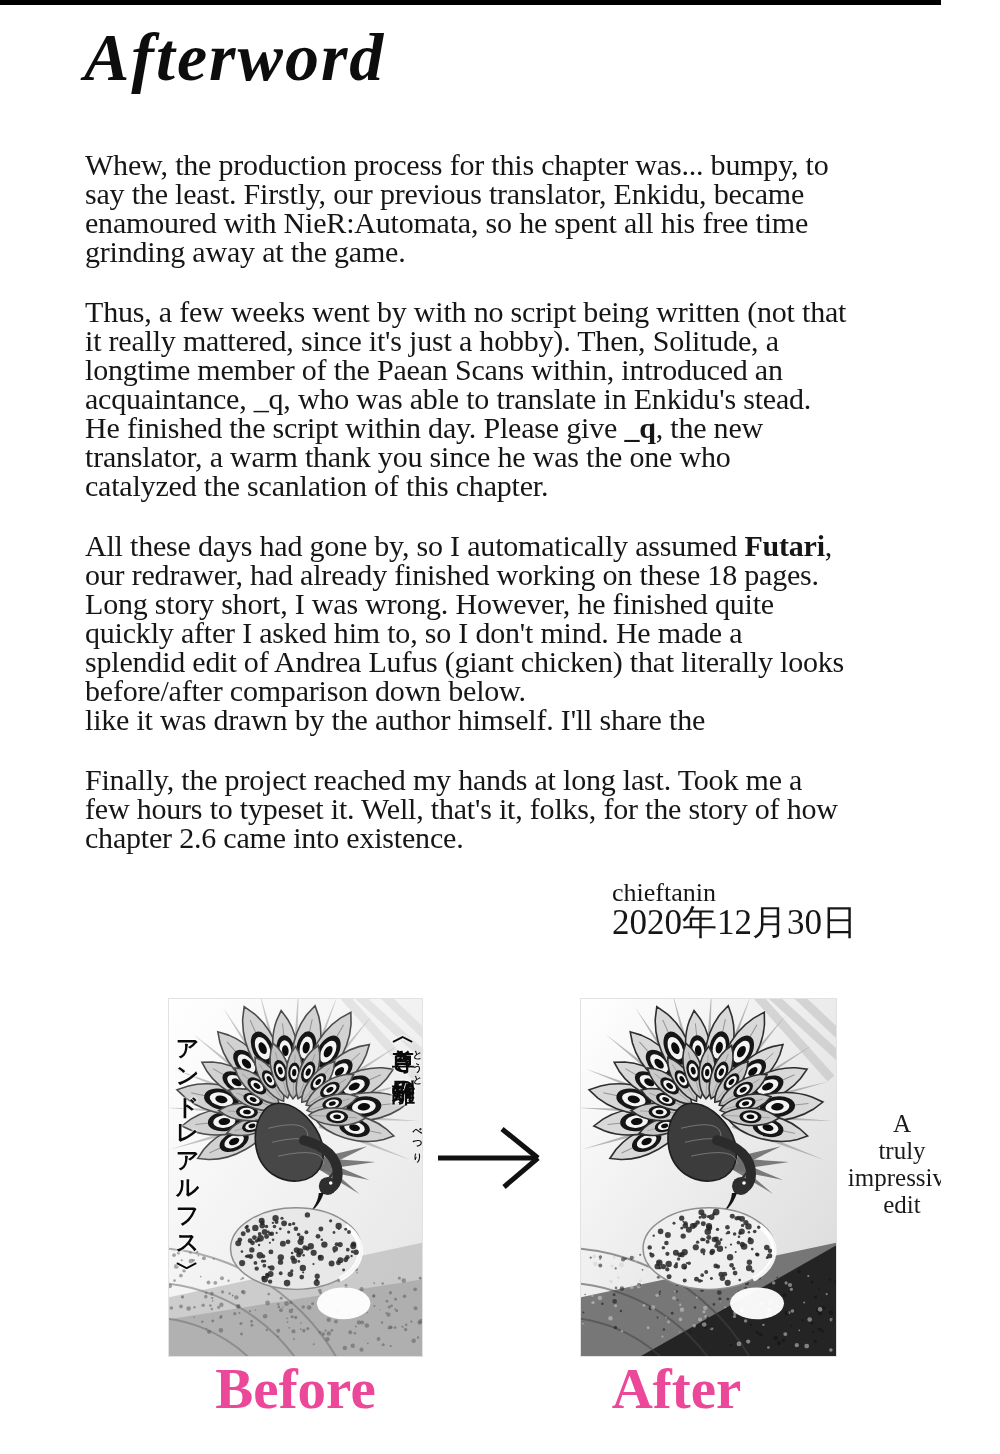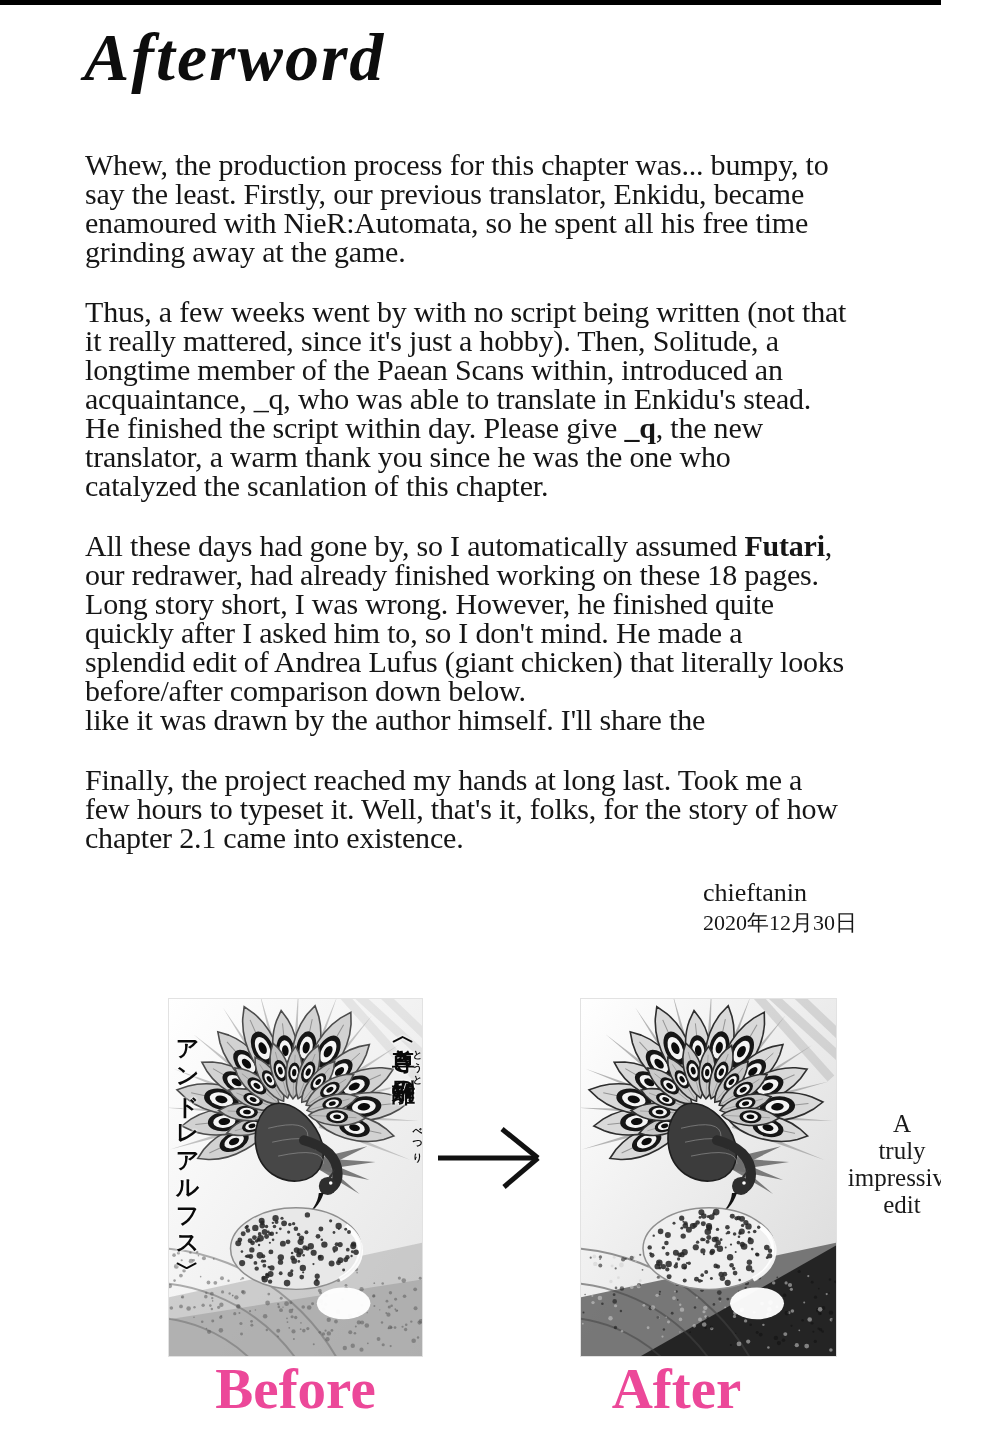--- a/index.html
+++ b/index.html
@@ -19,21 +19,21 @@
   }
   .para { margin:0 0 31px 0; }
   .para:last-child { margin-bottom:12px; }
   .line { white-space:nowrap; }
   .it { }
   .bd { font-weight:bold; }
   .signature {
     position:absolute; right:84px; top:878px; 
     font-size:26px; line-height:30px;
   }
-  .signature .date { font-size:22px; }
+  .signature .date { font-size:35px; }
   .panel {
     position:absolute; top:998px; height:359px; overflow:hidden;
     border:1px solid #e2e2e2; box-sizing:border-box; background:#fafafa;
   }
   .panel svg { display:block; width:100%; height:100%; }
   .panel-before { left:168px; width:255px; }
   .panel-after  { left:580px; width:257px; }
   .jp-col {
     position:absolute; writing-mode:vertical-rl; text-orientation:upright;
     font-family:"DejaVu Sans", sans-serif; font-weight:700; color:#0a0a0a;
@@ -91,21 +91,21 @@
         <div class="line"><span>our redrawer, had already finished working on these 18 pages.</span></div>
         <div class="line"><span>Long story short, I was wrong. However, he finished quite</span></div>
         <div class="line"><span>quickly after I asked him to, so I don't mind. He made a</span></div>
         <div class="line"><span>splendid edit of Andrea Lufus (giant chicken) that literally looks</span></div>
         <div class="line"><span>before/after comparison down below.</span></div>
         <div class="line"><span>like it was drawn by the author himself. I'll share the</span></div>
       </div>
       <div class="para">
         <div class="line"><span>Finally, the project reached my hands at long last. Took me a</span></div>
         <div class="line"><span>few hours to typeset it. Well, that's it, folks, for the story of how</span></div>
-        <div class="line"><span>chapter 2.1 came into existence.</span></div>
+        <div class="line"><span>chapter 2.6 came into existence.</span></div>
       </div>
     </div>
 
   <div class="signature">
     <div class="name">chieftanin</div>
     <div class="date">2020年12月30日</div>
   </div>
 
   <div class="panel panel-before">
     <svg id="svg-before" viewBox="0 0 255 359" preserveAspectRatio="none">

